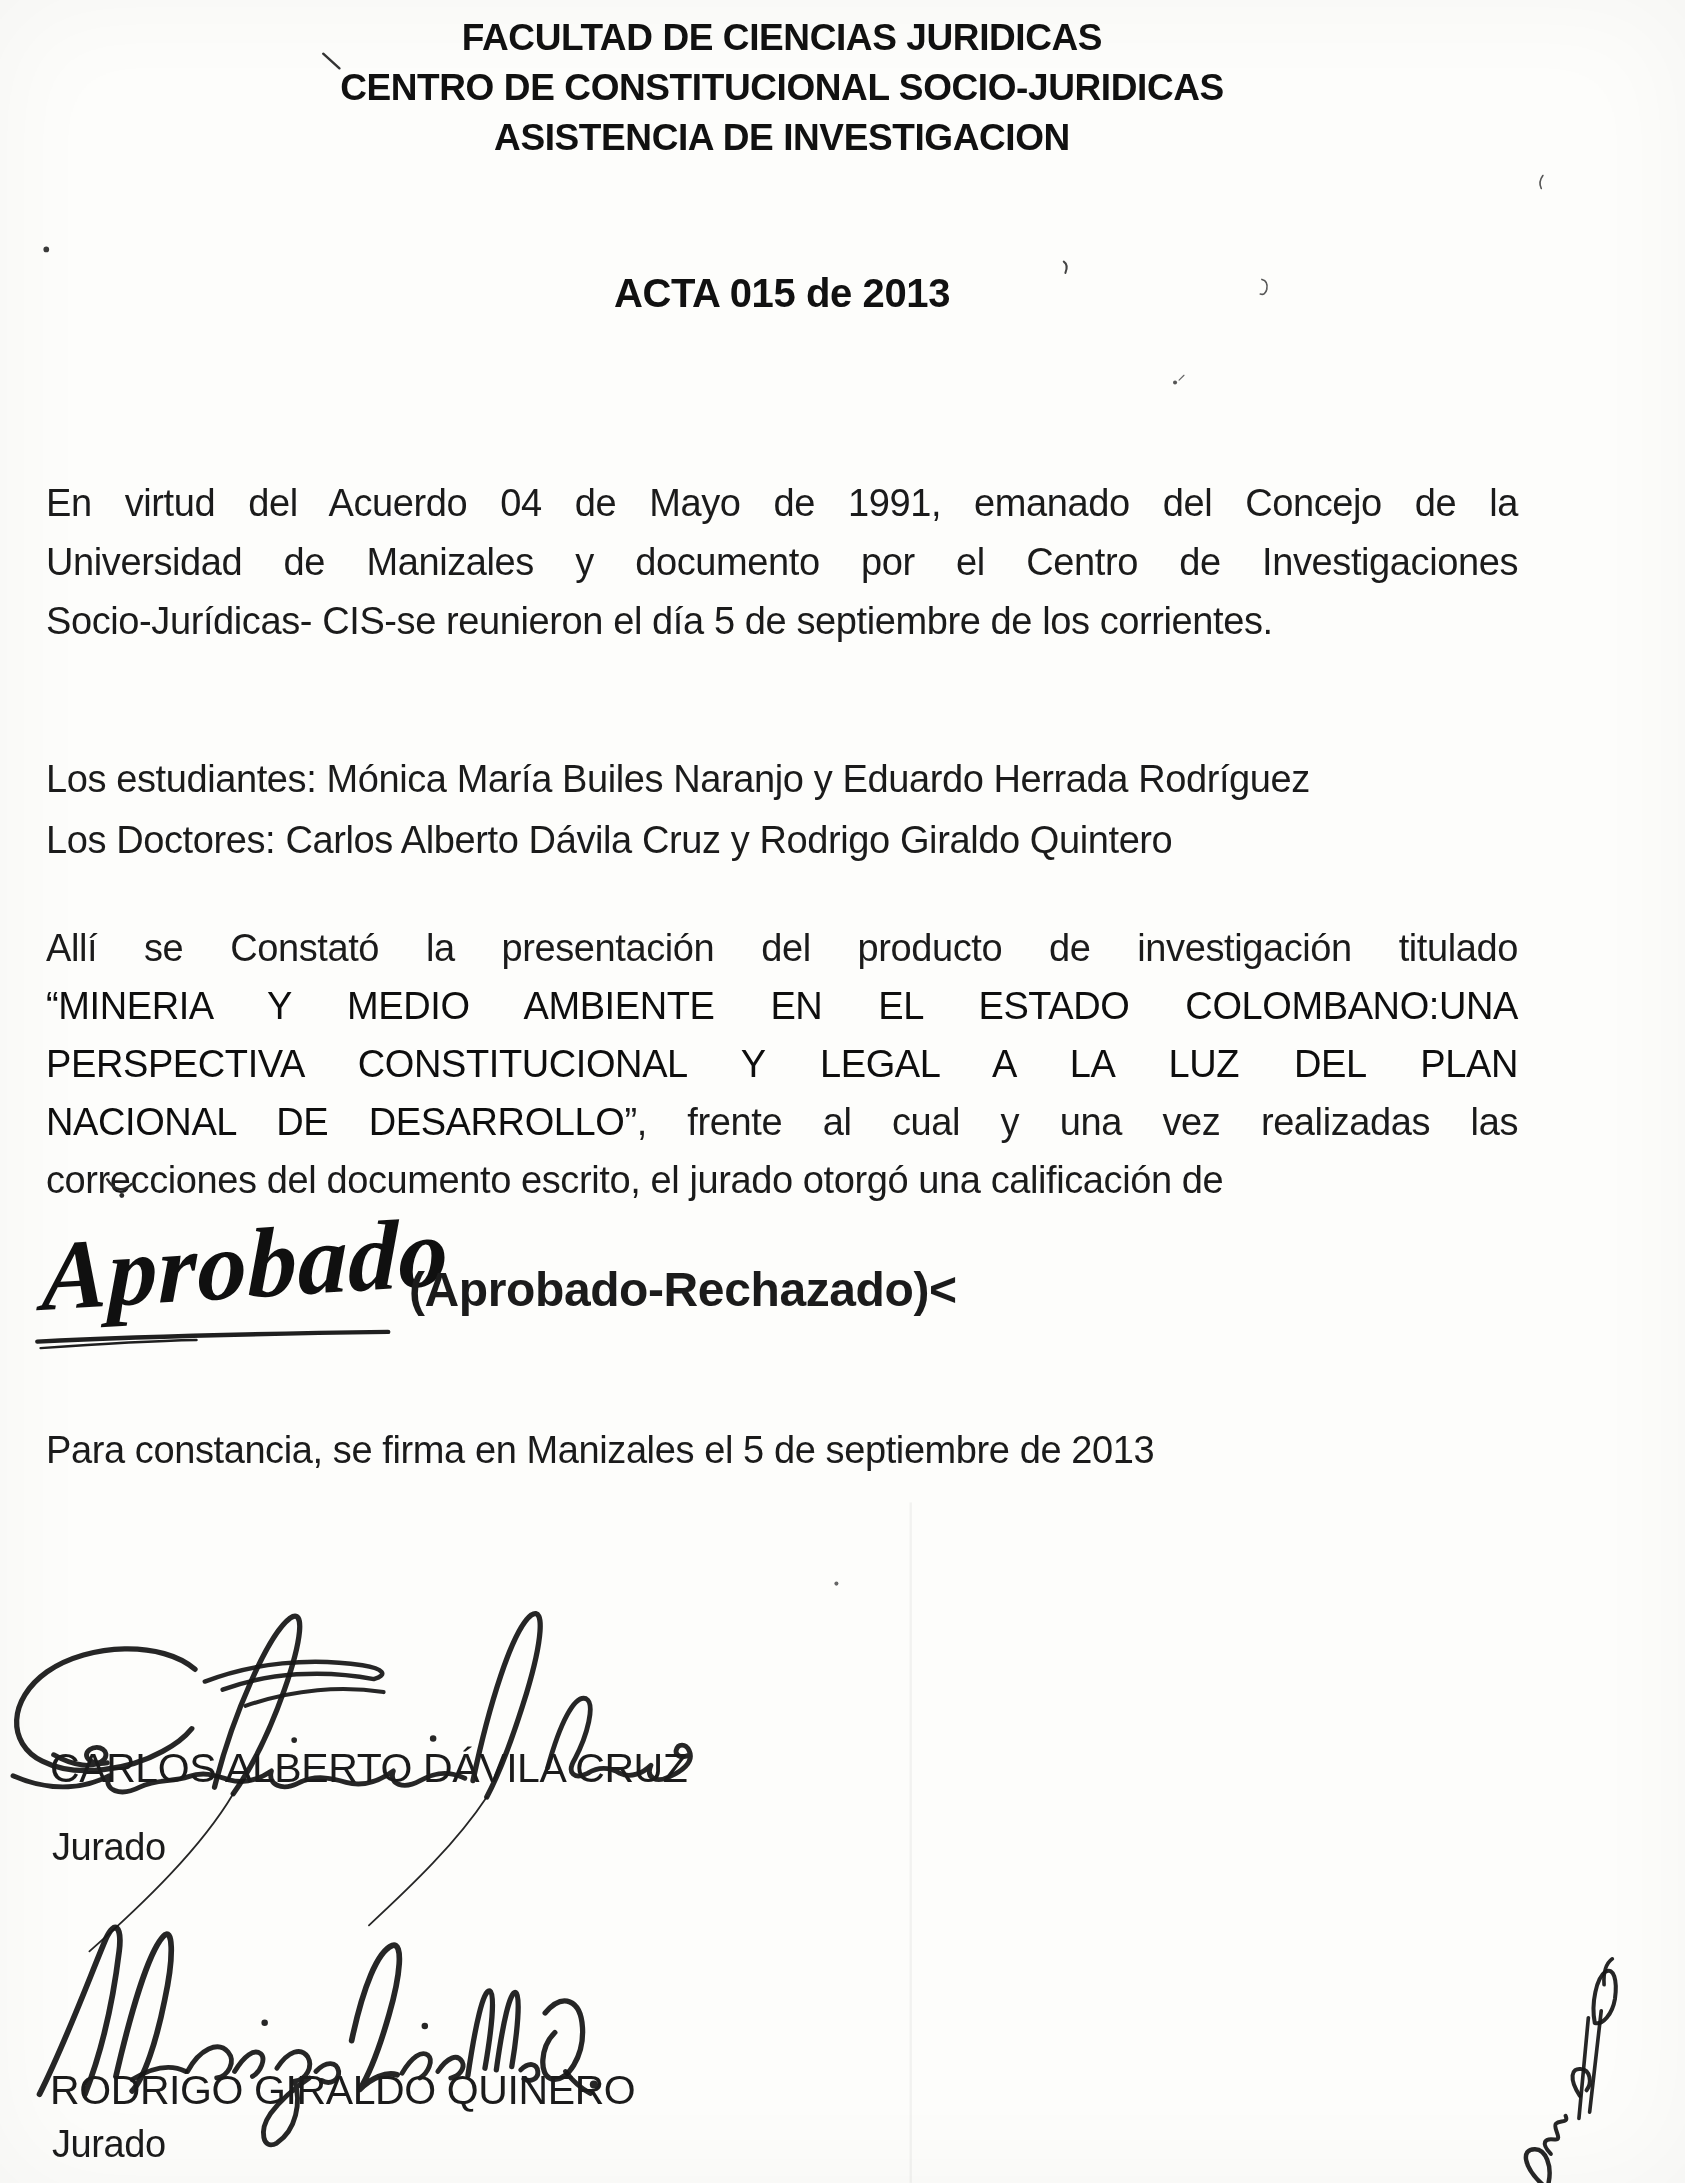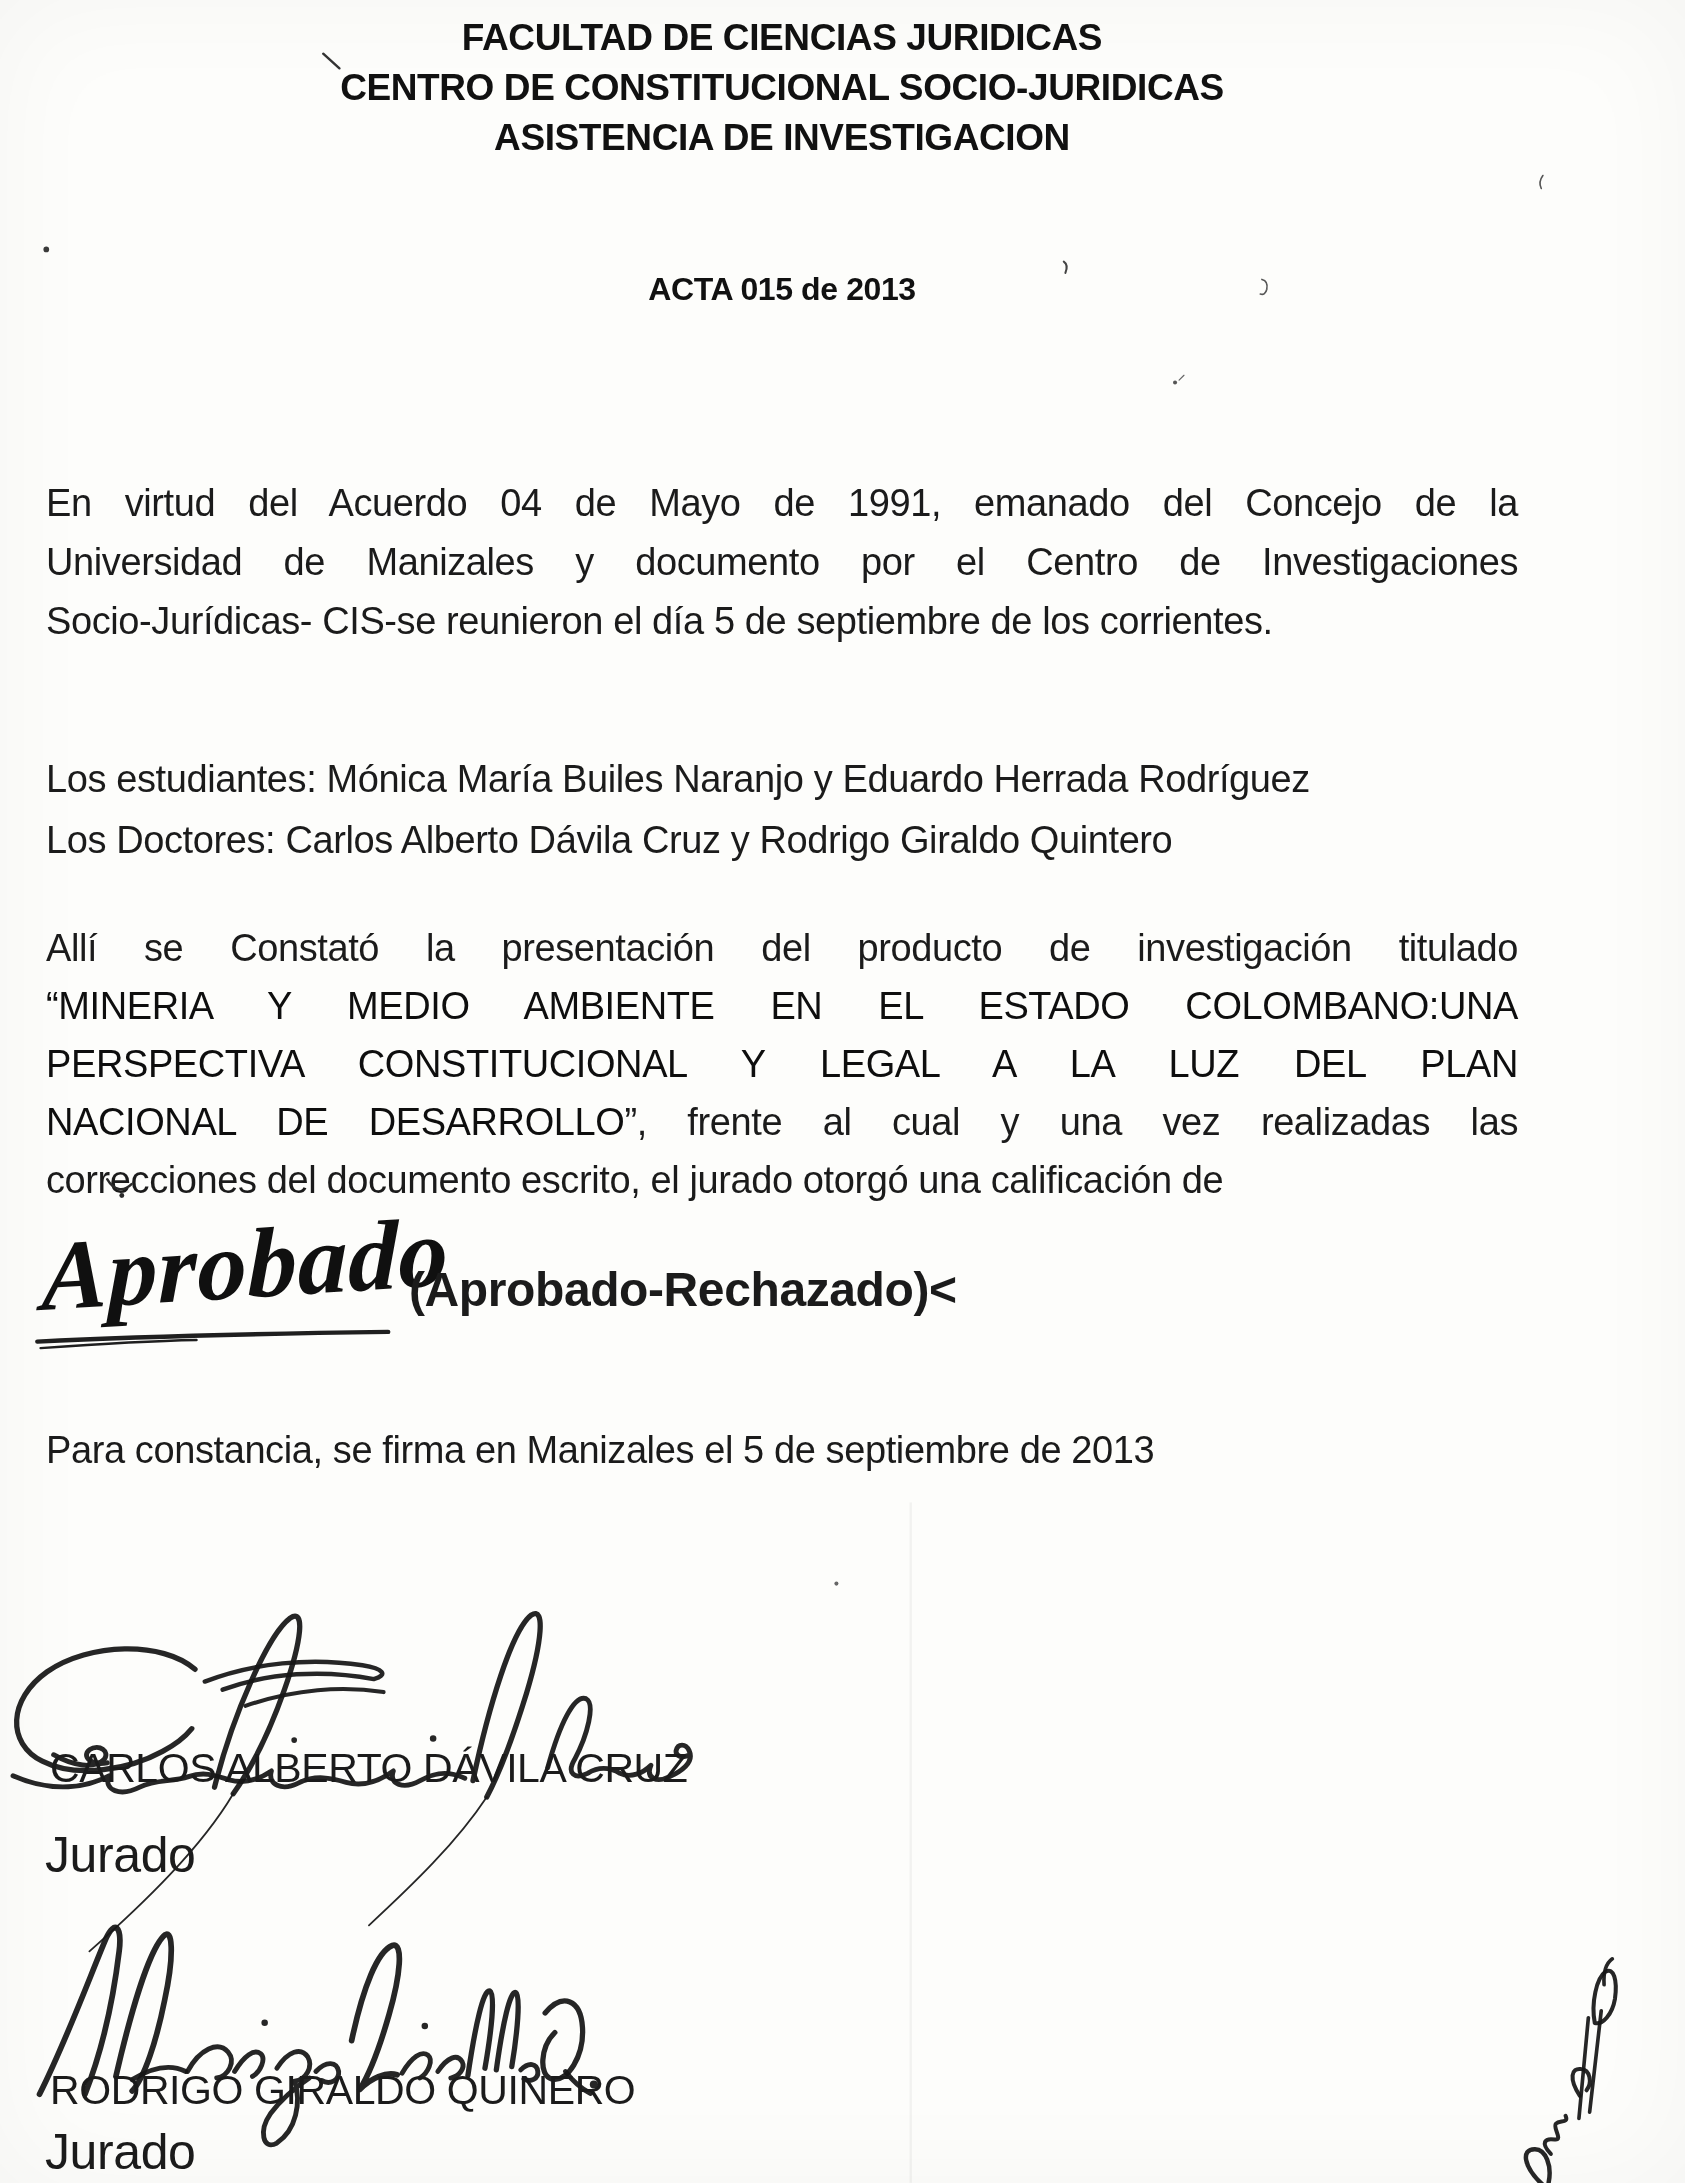--- a/index.html
+++ b/index.html
@@ -22,21 +22,21 @@
     text-align: center;
     letter-spacing: -0.4px;
     color: #111;
     white-space: nowrap;
   }
   .title {
     position: absolute;
     left: 46px; top: 271px; width: 1472px;
     text-align: center;
     font-weight: bold;
-    font-size: 32px;
+    font-size: 40px;
     letter-spacing: -0.4px;
     color: #111;
   }
   .pline, .jline {
     font-size: 38px;
     line-height: 59px;
     letter-spacing: -0.4px;
   }
   .jline { text-align: justify; text-align-last: justify; }
   .finding .pline, .finding .jline { line-height: 58px; }
@@ -63,22 +63,22 @@
   }
   .typed-name {
     position: absolute;
     left: 50px;
     font-size: 41px;
     letter-spacing: -0.4px;
     white-space: nowrap;
   }
   .typed-role {
     position: absolute;
-    left: 45px;
-    font-size: 50px;
+    left: 52px;
+    font-size: 38px;
     letter-spacing: -0.4px;
   }
   .sig, .overlay { position: absolute; pointer-events: none; }
   .sig path { fill: none; stroke: #161616; stroke-linecap: round; stroke-linejoin: round; opacity: 0.93; }
   .sig circle { fill: #161616; opacity: 0.93; }
   .overlay { left: 0; top: 0; }
   .overlay path { fill: none; stroke-linecap: round; }
 </style>
 </head>
 <body>

